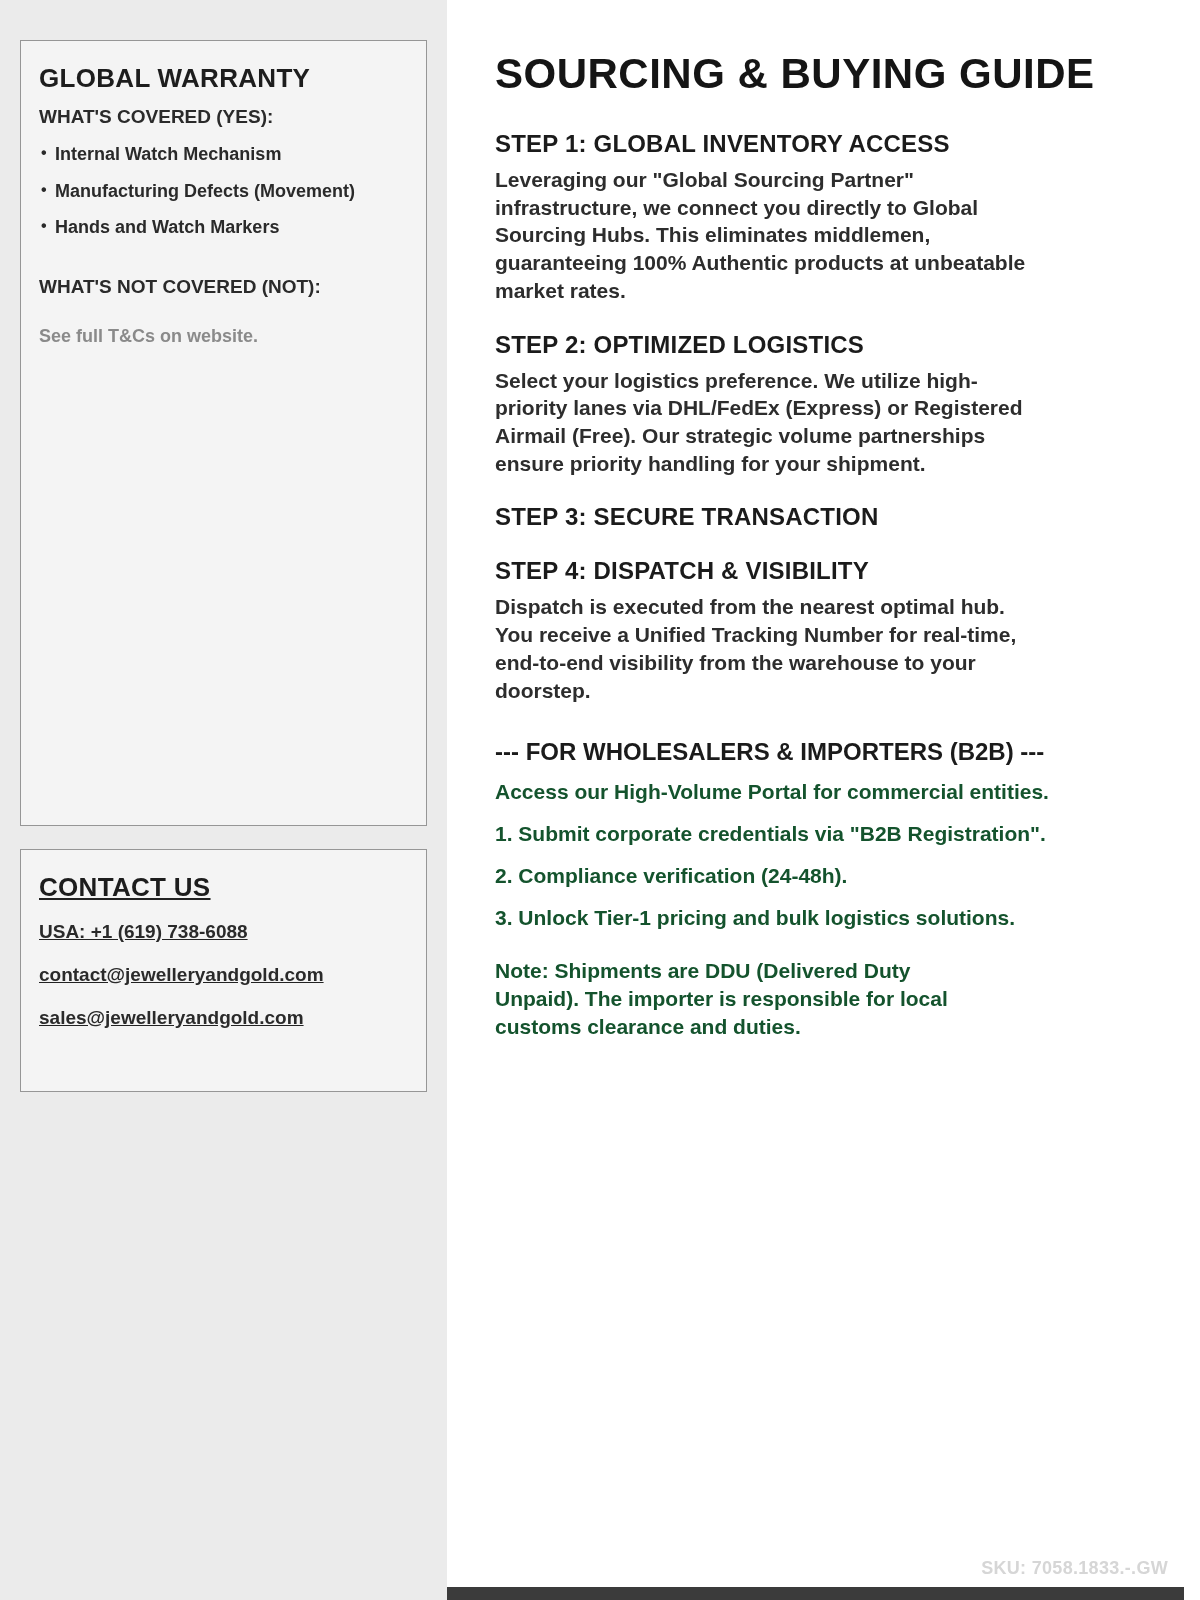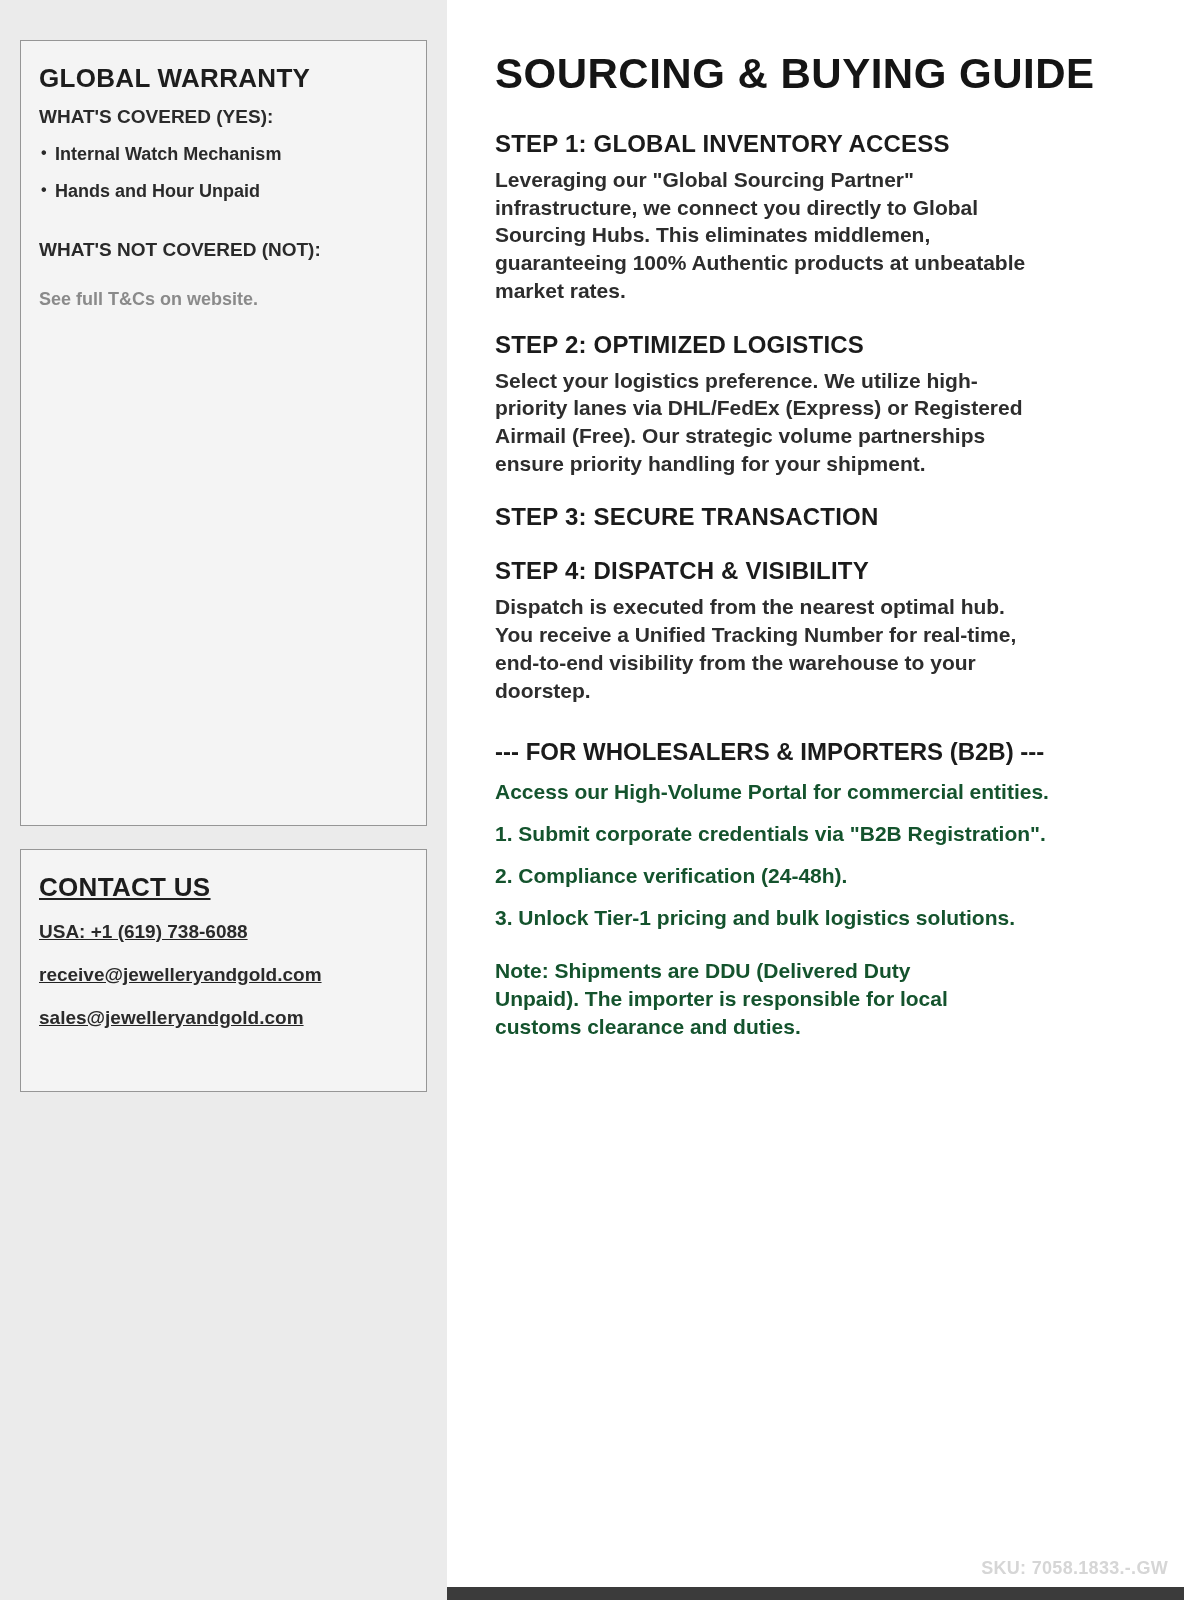--- a/index.html
+++ b/index.html
@@ -47,31 +47,32 @@
 
 <div class="page">
 
   <aside class="sidebar">
 
     <section class="box box-warranty">
       <h2>GLOBAL WARRANTY</h2>
       <h3 class="sub-head">WHAT'S COVERED (YES):</h3>
       <ul class="bullets">
         <li>Internal Watch Mechanism</li>
-        <li>Hands and Hour Unpaid</li>
+        <li>Manufacturing Defects (Movement)</li>
+        <li>Hands and Watch Markers</li>
       </ul>
       <h3 class="sub-head mt">WHAT'S NOT COVERED (NOT):</h3>
       <p class="footnote">See full T&amp;Cs on website.</p>
     </section>
 
 
     <section class="box box-contact">
       <h2>CONTACT US</h2>
       <p>USA: +1 (619) 738-6088</p>
-      <p>receive@jewelleryandgold.com</p>
+      <p>contact@jewelleryandgold.com</p>
       <p>sales@jewelleryandgold.com</p>
     </section>
 
   </aside>
 
   <main class="main">
     <h1>SOURCING &amp; BUYING GUIDE</h1>
 
     <section class="step">
       <h2>STEP 1: GLOBAL INVENTORY ACCESS</h2>

